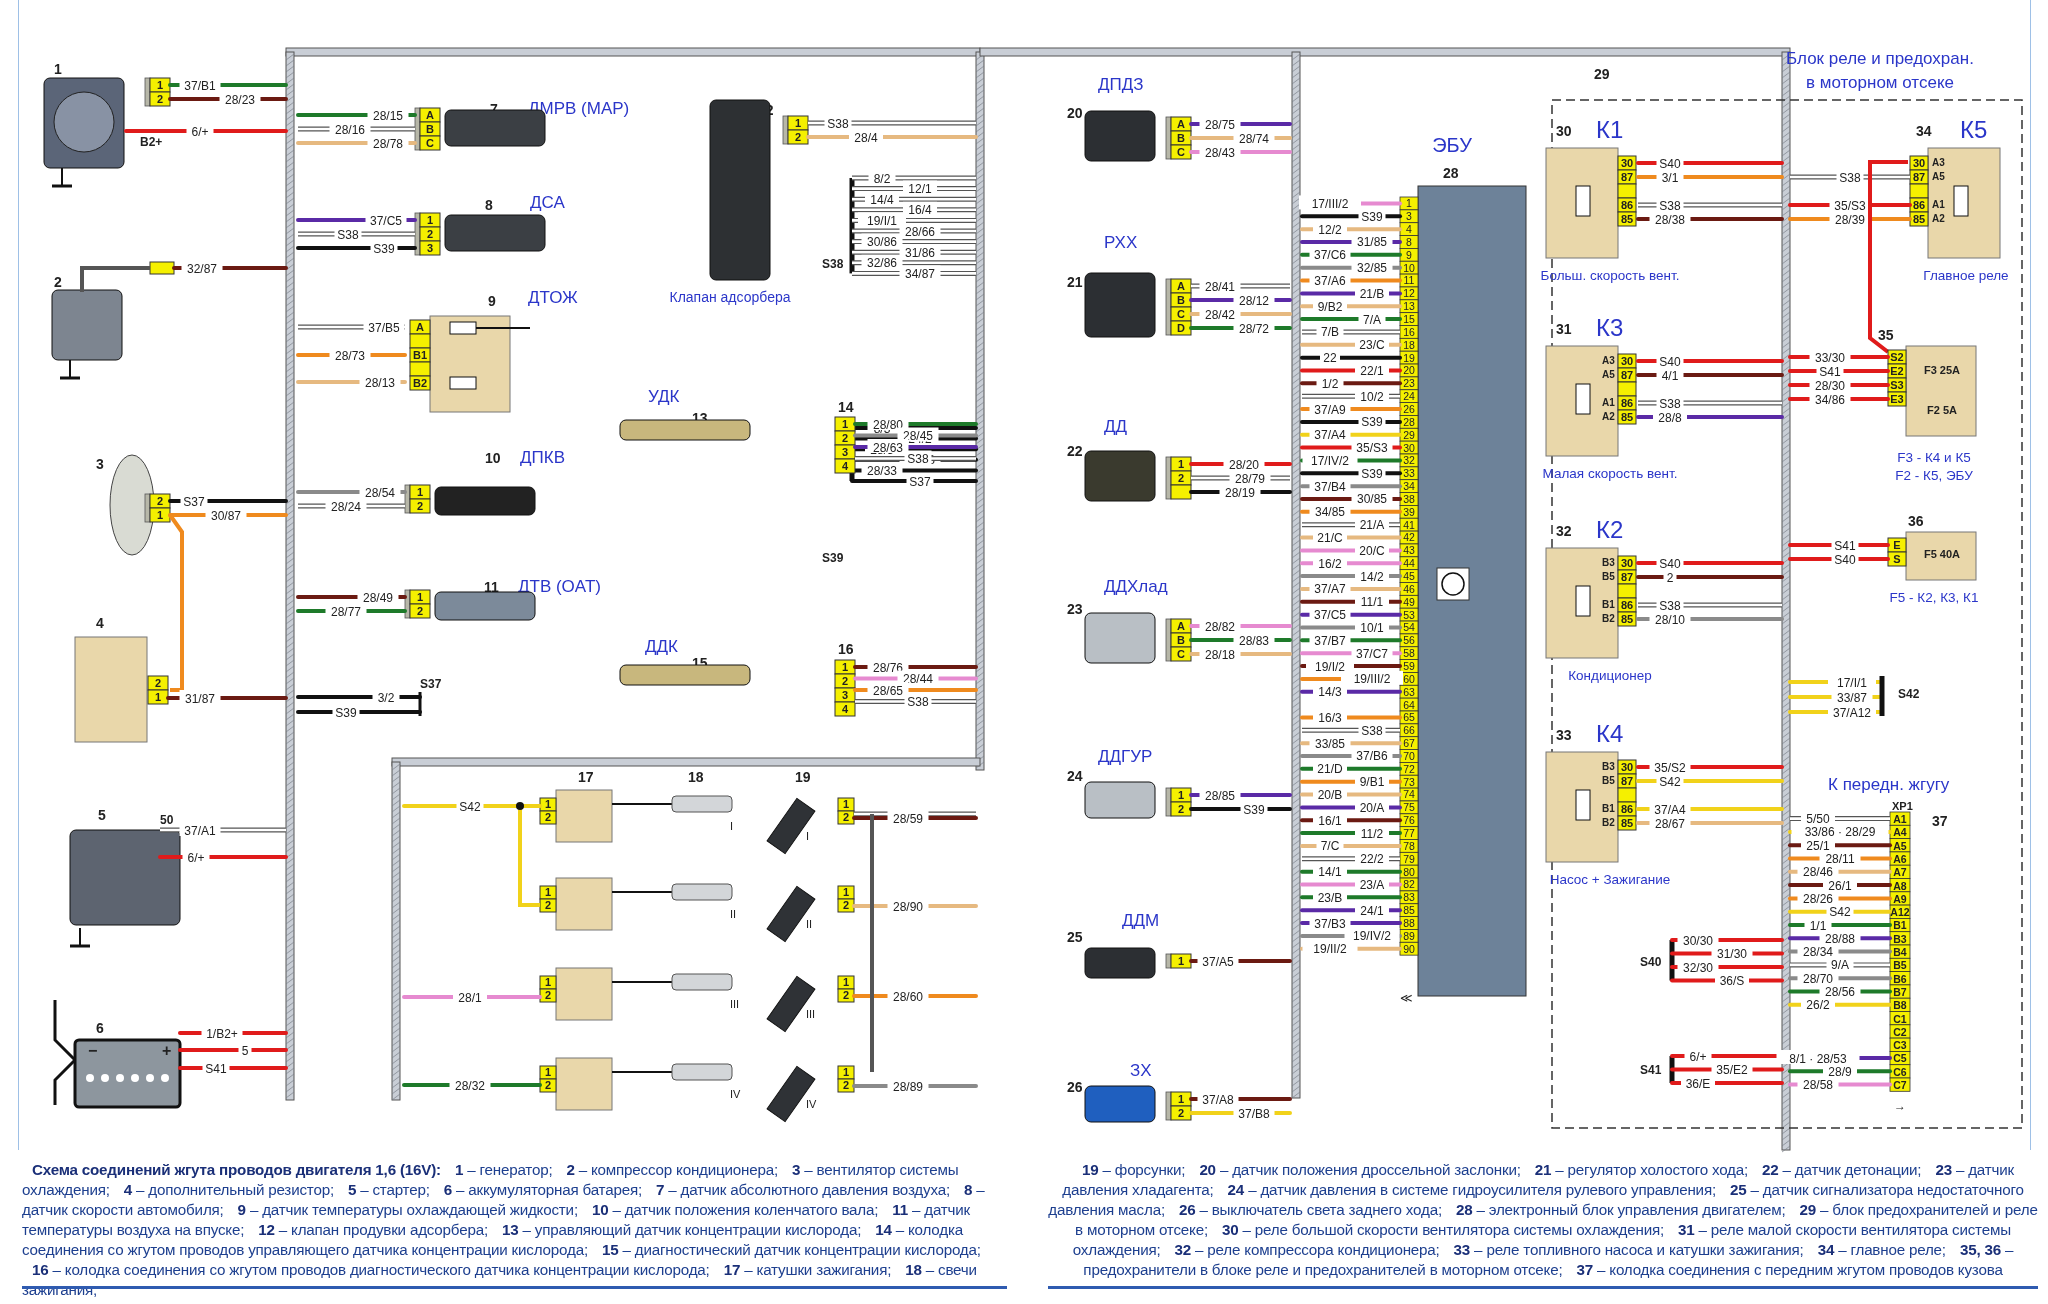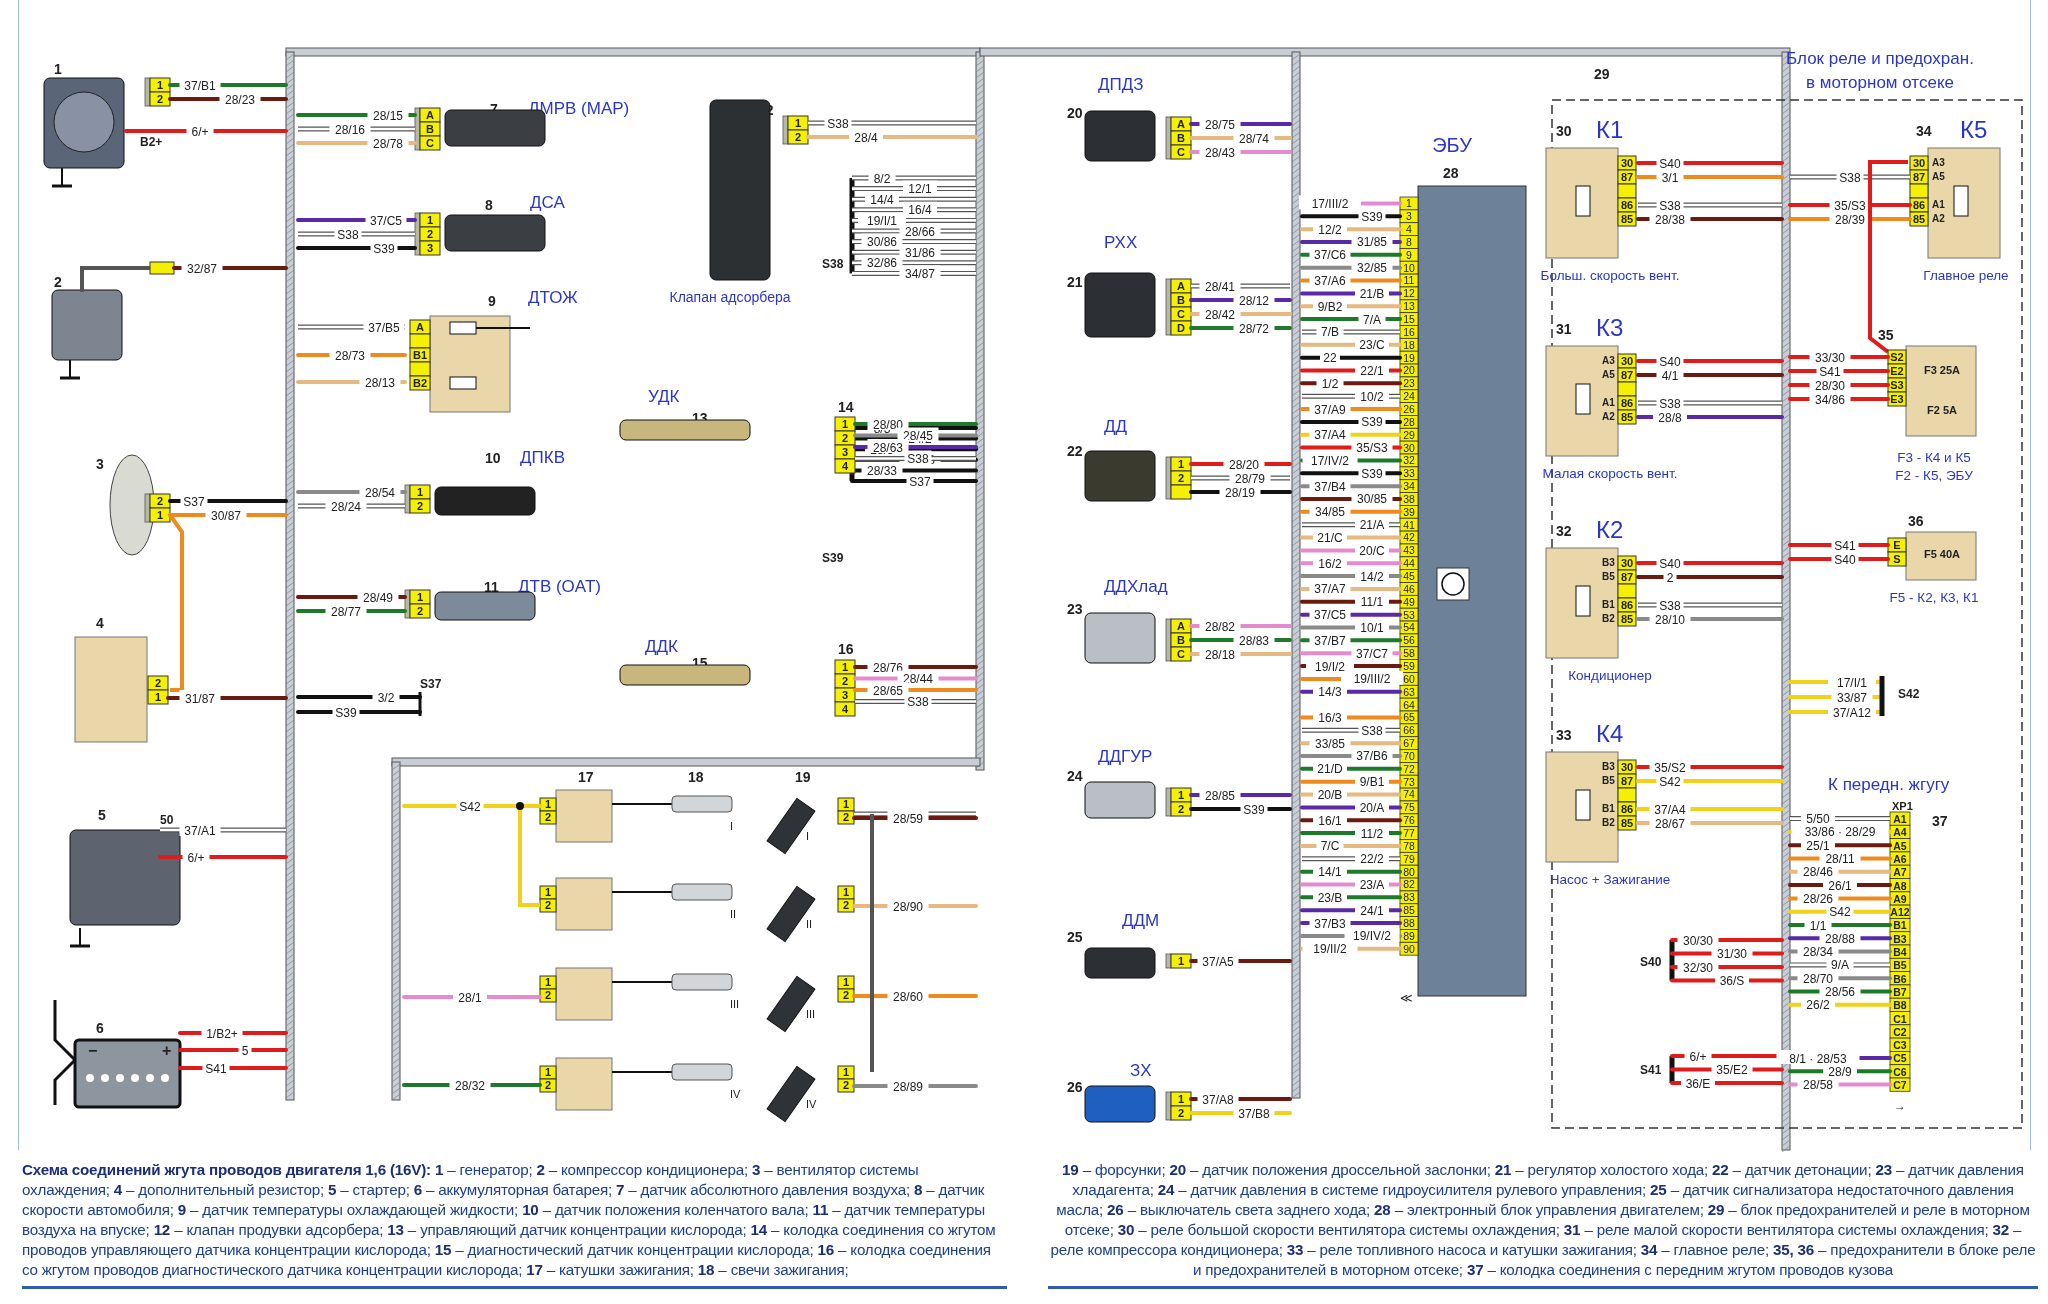--- a/index.html
+++ b/index.html
@@ -1,19 +1,19 @@
 <!DOCTYPE html>
 <html><head>
 <meta charset="utf-8">
 <style>
   html,body{margin:0;padding:0;background:#fff;}
   body{width:2048px;height:1304px;position:relative;overflow:hidden;font-family:"Liberation Sans",sans-serif;color:#222;}
   #diagram{position:absolute;left:0;top:0;width:2048px;height:1304px;}
   .caption{position:absolute;top:1160px;font-family:"Liberation Sans",sans-serif;font-size:15.2px;line-height:20px;color:#1d3f8f;letter-spacing:-0.2px;}
-  .caption b{font-weight:bold;color:#1a2f78;}
+  .caption b{font-weight:bold;color:#1a2f78;margin-left:10px;}
   #cap-left{left:22px;width:985px;}
   #cap-right{left:1048px;width:990px;text-align:center;}
   .cap-rule{position:absolute;top:1286px;height:3px;background:#2f5bb0;}
   .side-rule{position:absolute;top:0;width:1px;height:1150px;background:#9ec0e6;}
 </style>
 </head>
 <body>
 
 <div class="side-rule" style="left:18px"></div>
 <div class="side-rule" style="left:2030px"></div>

